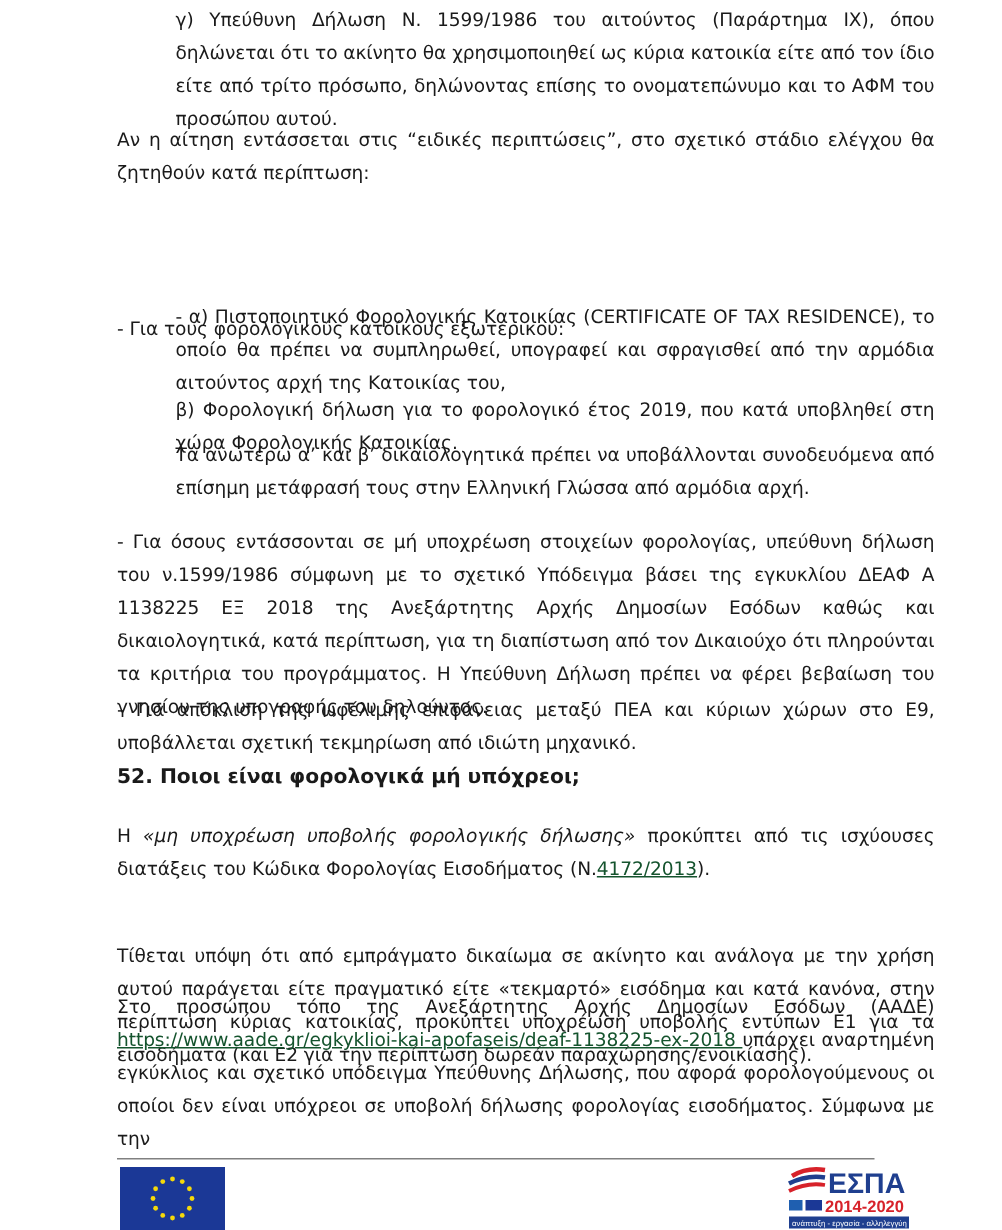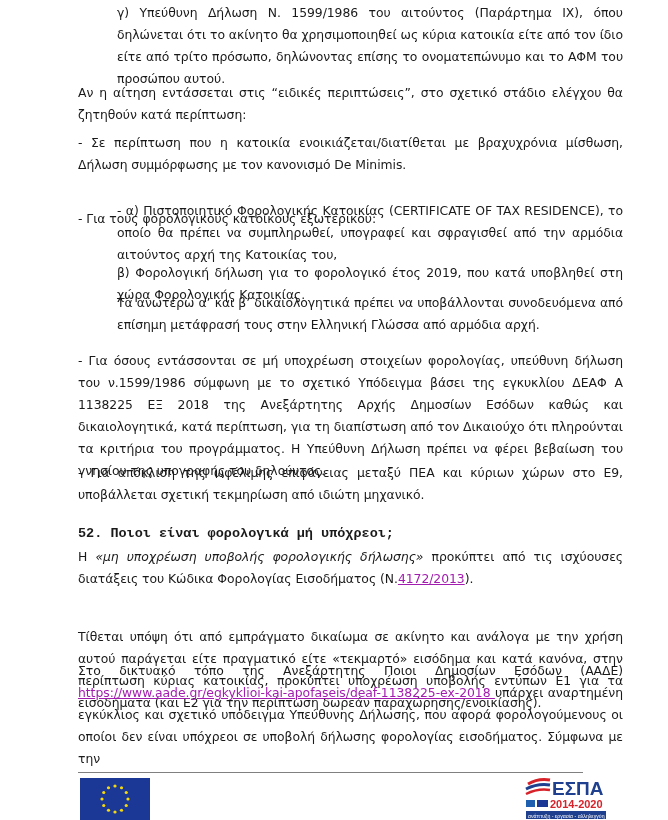--- a/index.html
+++ b/index.html
@@ -10,21 +10,21 @@
   .page { position: absolute; left: 0; top: 0; width: 668px; height: 820px; }
   .p {
     position: absolute; left: 78px; width: 545px;
     font-size: 12.4px; line-height: 22px; text-align: justify; margin: 0;
     letter-spacing: -0.05px;
   }
   .indent { left: 117px; width: 506px; }
   .heading {
     position: absolute; left: 78px; font-weight: bold; font-size: 13.5px; margin: 0;
   }
-  .link { color: #a21caf; }
+  .link { color: #14532d; }
   .footer-line {
     position: absolute; left: 78px; width: 505px; top: 772px; height: 0;
     border-top: 1px solid #808080;
   }
   .eu-flag {
     position: absolute; left: 80px; top: 778px; width: 70px; height: 42px;
     background: #1b3896;
   }
   .espa {
     position: absolute; left: 510px; top: 776px; width: 120px; height: 44px;
@@ -32,44 +32,43 @@
 </style>
 </head>
 <body>
 
 <div class="page">
 
   <p class="p indent" style="top:2px; left:117px;">γ) Υπεύθυνη Δήλωση Ν. 1599/1986 του αιτούντος (Παράρτημα IX), όπου δηλώνεται ότι το ακίνητο θα χρησιμοποιηθεί ως κύρια κατοικία είτε από τον ίδιο είτε από τρίτο πρόσωπο, δηλώνοντας επίσης το ονοματεπώνυμο και το ΑΦΜ του προσώπου αυτού.</p>
 
   <p class="p" style="top:82px;">Αν η αίτηση εντάσσεται στις “ειδικές περιπτώσεις”, στο σχετικό στάδιο ελέγχου θα ζητηθούν κατά περίπτωση:</p>
 
-  <p class="p" style="top:132px;">- Σε περίπτωση που η κατοικία ενοικιάζεται/διατίθεται με βραχυχρόνια μίσθωση, Δήλωση συμμόρφωσης με τον κανονισμό De Minimis.</p>
 
   <p class="p" style="top:172px;margin-top:36px;">- Για τους φορολογικούς κατοίκους εξωτερικού:</p>
 
   <p class="p indent" style="top:200px;">- α) Πιστοποιητικό Φορολογικής Κατοικίας (CERTIFICATE OF TAX RESIDENCE), το οποίο θα πρέπει να συμπληρωθεί, υπογραφεί και σφραγισθεί από την αρμόδια αιτούντος αρχή της Κατοικίας του,</p>
 
   <p class="p indent" style="top:262px;">β) Φορολογική δήλωση για το φορολογικό έτος 2019, που κατά υποβληθεί στη χώρα Φορολογικής Κατοικίας.</p>
 
   <p class="p indent" style="top:292px;">Τα ανωτέρω α’ και β’ δικαιολογητικά πρέπει να υποβάλλονται συνοδευόμενα από επίσημη μετάφρασή τους στην Ελληνική Γλώσσα από αρμόδια αρχή.</p>
 
   <p class="p" style="top:350px;">- Για όσους εντάσσονται σε μή υποχρέωση στοιχείων φορολογίας, υπεύθυνη δήλωση του ν.1599/1986 σύμφωνη με το σχετικό Υπόδειγμα βάσει της εγκυκλίου ΔΕΑΦ Α 1138225 ΕΞ 2018 της Ανεξάρτητης Αρχής Δημοσίων Εσόδων καθώς και δικαιολογητικά, κατά περίπτωση, για τη διαπίστωση από τον Δικαιούχο ότι πληρούνται τα κριτήρια του προγράμματος. Η Υπεύθυνη Δήλωση πρέπει να φέρει βεβαίωση του γνησίου της υπογραφής του δηλούντος.</p>
 
   <p class="p" style="top:462px;">- Για απόκλιση της ωφέλιμης επιφάνειας μεταξύ ΠΕΑ και κύριων χώρων στο Ε9, υποβάλλεται σχετική τεκμηρίωση από ιδιώτη μηχανικό.</p>
 
-  <h2 class="heading" style="top:526px;font-family:Liberation Mono, monospace;">52. Ποιοι είναι φορολογικά μή υπόχρεοι;</h2>
+  <h2 class="heading" style="top:510px;">52. Ποιοι είναι φορολογικά μή υπόχρεοι;</h2>
 
   <p class="p" style="top:546px;">
     <span>Η </span><em>«μη υποχρέωση υποβολής φορολογικής δήλωσης»</em><span> προκύπτει από τις ισχύουσες διατάξεις του Κώδικα Φορολογίας Εισοδήματος (Ν.</span><a class="link" href="#">4172/2013</a><span>).</span>
   </p>
 
   <p class="p" style="top:586px;margin-top:40px;">Τίθεται υπόψη ότι από εμπράγματο δικαίωμα σε ακίνητο και ανάλογα με την χρήση αυτού παράγεται είτε πραγματικό είτε «τεκμαρτό» εισόδημα και κατά κανόνα, στην περίπτωση κύριας κατοικίας, προκύπτει υποχρέωση υποβολής εντύπων Ε1 για τα εισοδήματα (και Ε2 για την περίπτωση δωρεάν παραχώρησης/ενοικίασης).</p>
 
   <p class="p" style="top:660px;">
-    <span>Στο δικτυακό τόπο της Ανεξάρτητης Ποιοι Δημοσίων Εσόδων (ΑΑΔΕ) </span><a class="link" href="#">https://www.aade.gr/egkyklioi-kai-apofaseis/deaf-1138225-ex-2018 </a><span>υπάρχει αναρτημένη εγκύκλιος και σχετικό υπόδειγμα Υπεύθυνης Δήλωσης, που αφορά φορολογούμενους οι οποίοι δεν είναι υπόχρεοι σε υποβολή δήλωσης φορολογίας εισοδήματος. Σύμφωνα με την</span>
+    <span>Στο προσώπου τόπο της Ανεξάρτητης Αρχής Δημοσίων Εσόδων (ΑΑΔΕ) </span><a class="link" href="#">https://www.aade.gr/egkyklioi-kai-apofaseis/deaf-1138225-ex-2018 </a><span>υπάρχει αναρτημένη εγκύκλιος και σχετικό υπόδειγμα Υπεύθυνης Δήλωσης, που αφορά φορολογούμενους οι οποίοι δεν είναι υπόχρεοι σε υποβολή δήλωσης φορολογίας εισοδήματος. Σύμφωνα με την</span>
   </p>
 
   <div class="footer-line"></div>
 
   <div class="eu-flag">
     <svg width="70" height="42" viewBox="0 0 70 42">
       <g id="stars" fill="#f5d90a">
           <circle cx="35.00" cy="8.00" r="1.6"></circle>
           <circle cx="41.50" cy="9.74" r="1.6"></circle>
           <circle cx="46.26" cy="14.50" r="1.6"></circle>

